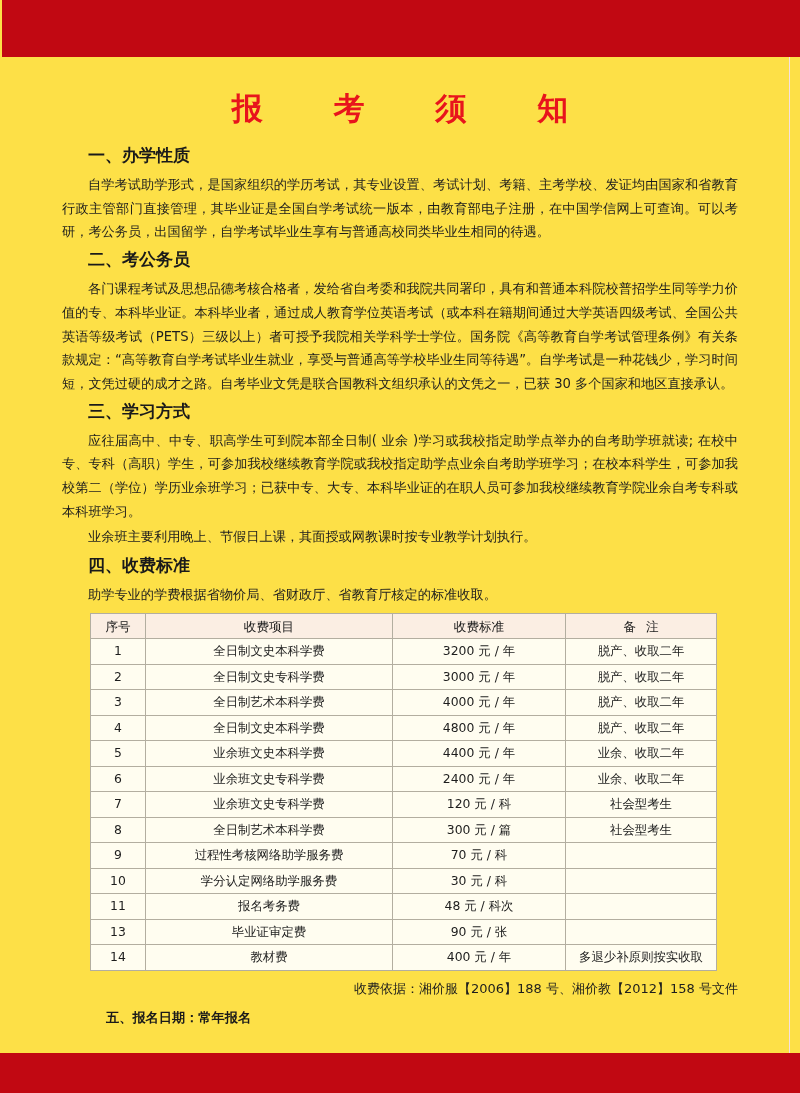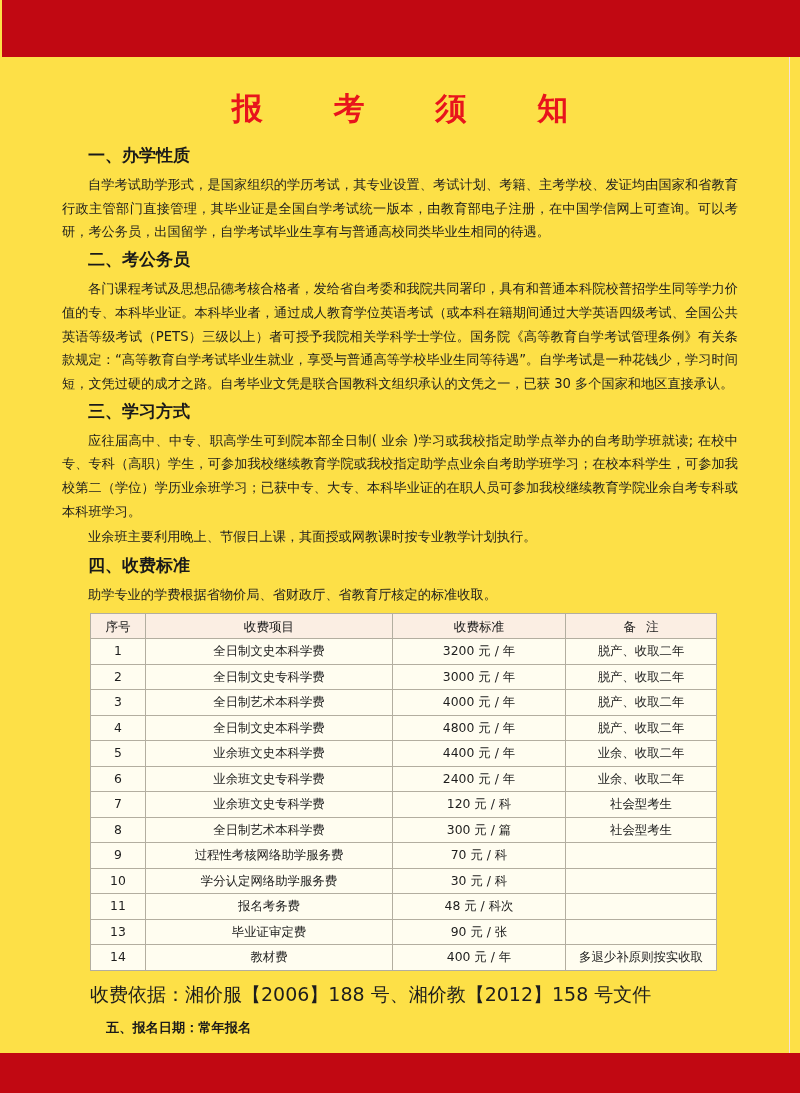--- a/index.html
+++ b/index.html
@@ -109,24 +109,25 @@
   .fee-table thead th {
     background: #fbeee3;
     font-size: 12.6px;
     color: #1a1a1a;
   }
   .fee-table tbody td {
     background: #fffdf0;
   }
   .fee-table th.col-remark { letter-spacing: 3px; text-indent: 3px; }
   .note-line {
-    font-size: 19px;
+    font-size: 13px;
     color: #1d1d1d;
     margin: 7px 0 0 28px;
     line-height: 1.7;
+    text-align: right;
   }
   .sec-head-5 {
     font-size: 13.2px;
     font-weight: bold;
     color: #1a1a1a;
     margin: 6px 0 0 44px;
     line-height: 1.8;
   }
   .contact {
     margin: 33px 0 0 0;

